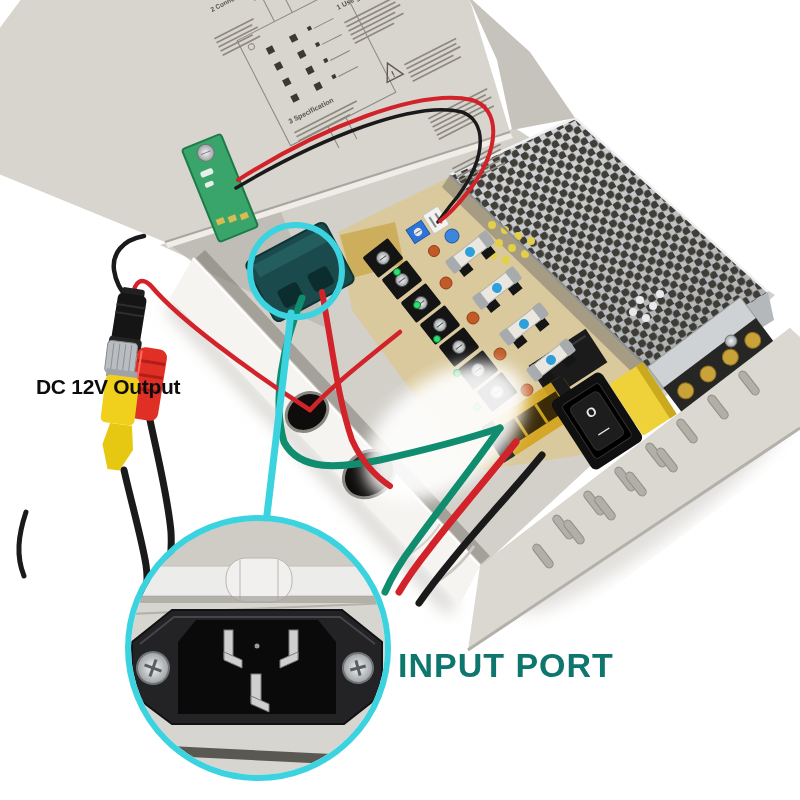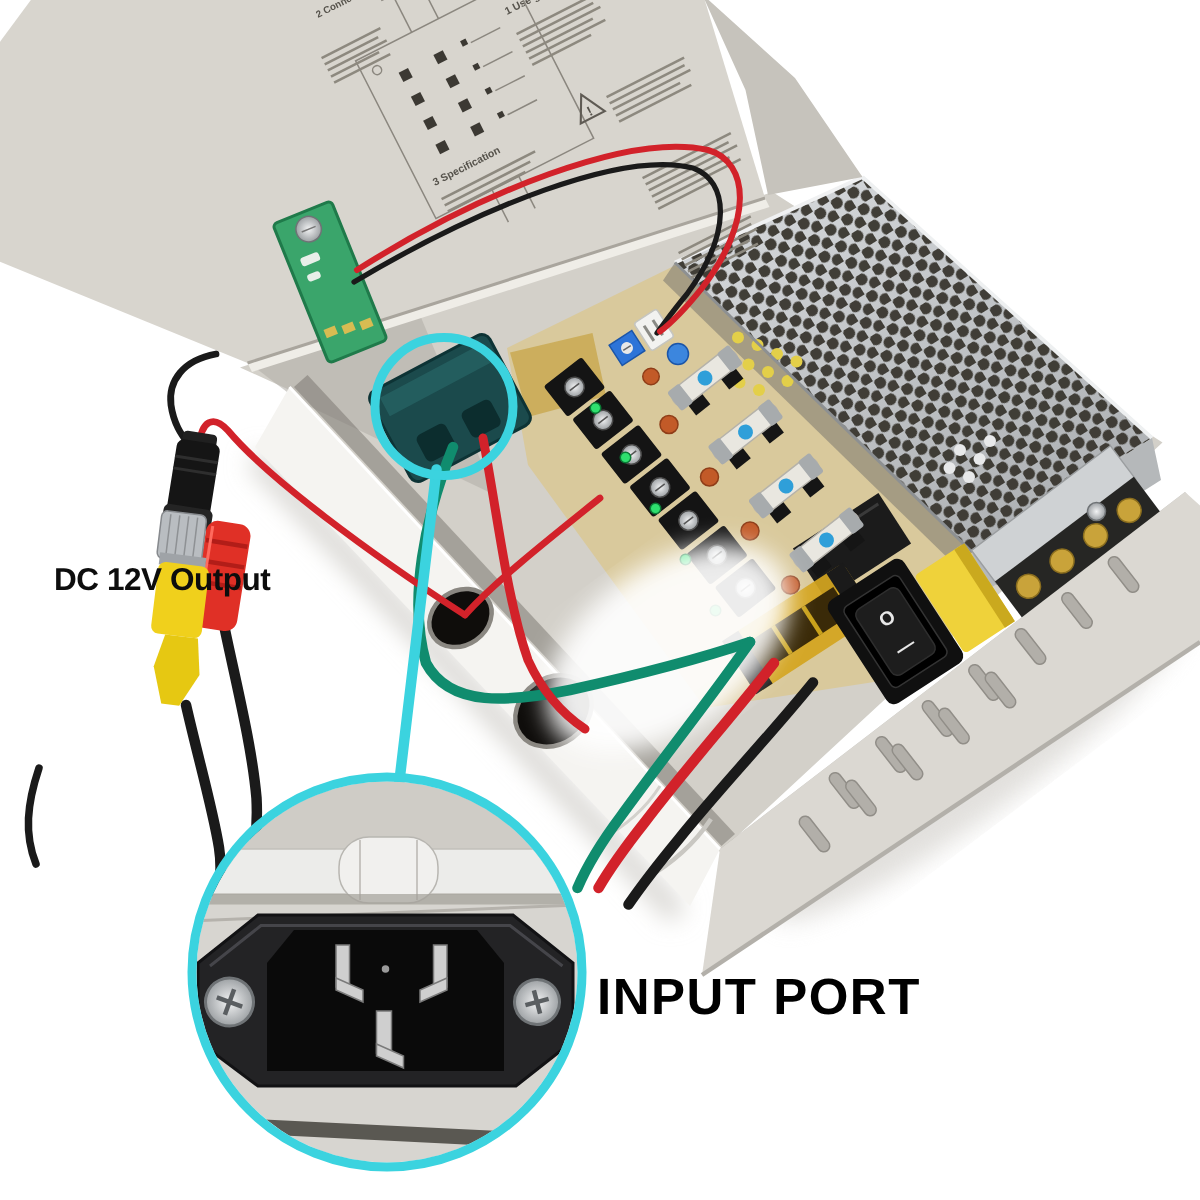--- a/index.html
+++ b/index.html
@@ -1,21 +1,21 @@
 <!DOCTYPE html>
 <html style="--accent-cyan: #3BD3DF; --wire-red: #D2222A; --wire-green: #108C6E; --wire-black: #1A1A1A; --box-metal: #D8D5CE; --wall-bright: #F5F4F1; --floor-gray: #D3D0C9; --pcb-tan: #D9C99C; --psu-silver: #C9CCCE; --fuse-amber: #D3A51F; --component-yellow: #EFD23A; --pcb-green: #3AA56B; --plug-red: #E03026; --bnc-yellow: #F0D01C; --connector-teal: #1B4A4C; --inlet-black: #232325;"><head>
 <meta charset="utf-8">
 <style>
   html,body{margin:0;padding:0;background:#ffffff;}
   #stage{position:relative;width:800px;height:800px;overflow:hidden;background:#fff;
          font-family:"Liberation Sans",sans-serif;}
   svg{display:block}
   .lbl{position:absolute;font-family:"Liberation Sans",sans-serif;font-weight:bold;color:#0d0d0d;white-space:nowrap;}
   .dc-lbl{left:36px;top:375px;font-size:21px;letter-spacing:-0.3px;}
-  .input-lbl{left:398px;top:646px;font-size:34px;letter-spacing:1px;color:#000000;}
+  .input-lbl{left:398px;top:646px;font-size:34px;letter-spacing:1px;color:#0f766e;}
   
   .f-lid{fill:var(--box-metal,#d8d5ce);}
   .f-floor{fill:var(--floor-gray,#d3d0c9);}
   .f-wallL{fill:var(--wall-bright,#f5f4f1);}
   .f-wallR{fill:#dbd8d2;}
   .f-pcb{fill:var(--pcb-tan,#d9c99c);}
   .f-psu{fill:var(--psu-silver,#c9ccce);}
   .f-amber{fill:var(--fuse-amber,#d3a51f);}
   .f-yellow{fill:var(--component-yellow,#efd23a);}
   .f-green{fill:var(--pcb-green,#3aa56b);}

